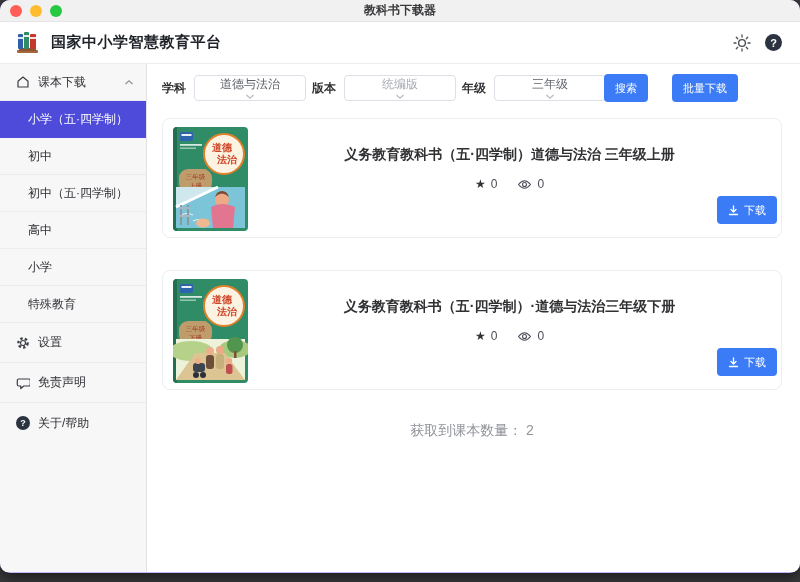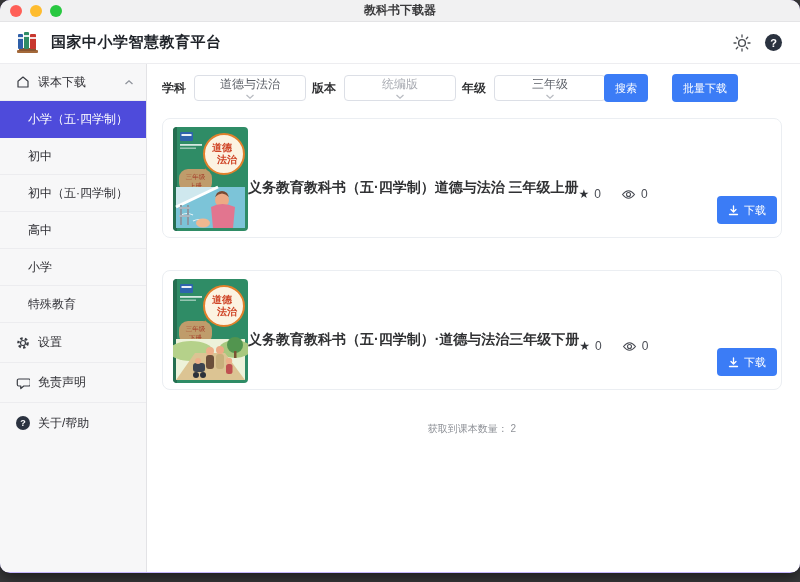--- a/index.html
+++ b/index.html
@@ -46,27 +46,27 @@
     align-items:center;justify-content:space-between;padding:0 8px;font-size:12px;background:#fff;cursor:pointer;flex-direction:column;}
   .val-dark{color:#5a5e66}.val-light{color:#a8abb2}
   .btn{height:26px;border:none;border-radius:4px;background:#3b7cf6;color:#fff;font-size:11px;
     display:flex;align-items:center;justify-content:center;padding:14px 11px;cursor:pointer;gap:5px;}
   .btn-search{margin-left:-8px;}
   .btn-batch{margin-left:24px;text-align:right;}
   
   .card{width:620px;height:120px;border:1px solid #ebeef2;border-radius:8px;padding:8px 10px;
     display:flex;margin-bottom:32px;position:relative;background:#fff;}
   .cover{width:75px;height:104px;border-radius:4px;overflow:hidden;flex-shrink:0;}
-  .card-body{flex:1;display:flex;flex-direction:row;align-items:center;padding-top:19px;}
+  .card-body{flex:1;display:flex;flex-direction:column;align-items:center;padding-top:19px;}
   .card-title{font-size:14px;font-weight:700;color:#303133;}
   .card-stats{margin-top:13px;display:flex;align-items:center;gap:20px;font-size:12px;color:#4a4d55;}
   .stat{display:flex;align-items:center;gap:5px;}
   .star-glyph{font-size:12px;color:#2f3237;}
   .btn-download{position:absolute;right:4px;bottom:13px;}
-  .footer-count{width:620px;text-align:center;font-size:10px;color:#909399;margin-top:4px;}
+  .footer-count{width:620px;text-align:center;font-size:14px;color:#909399;margin-top:4px;}
   svg{display:block;}
 </style>
 </head>
 <body>
 
 <div class="window">
 
   <div class="titlebar">
     <div class="traffic">
       <span class="tl red"></span>

